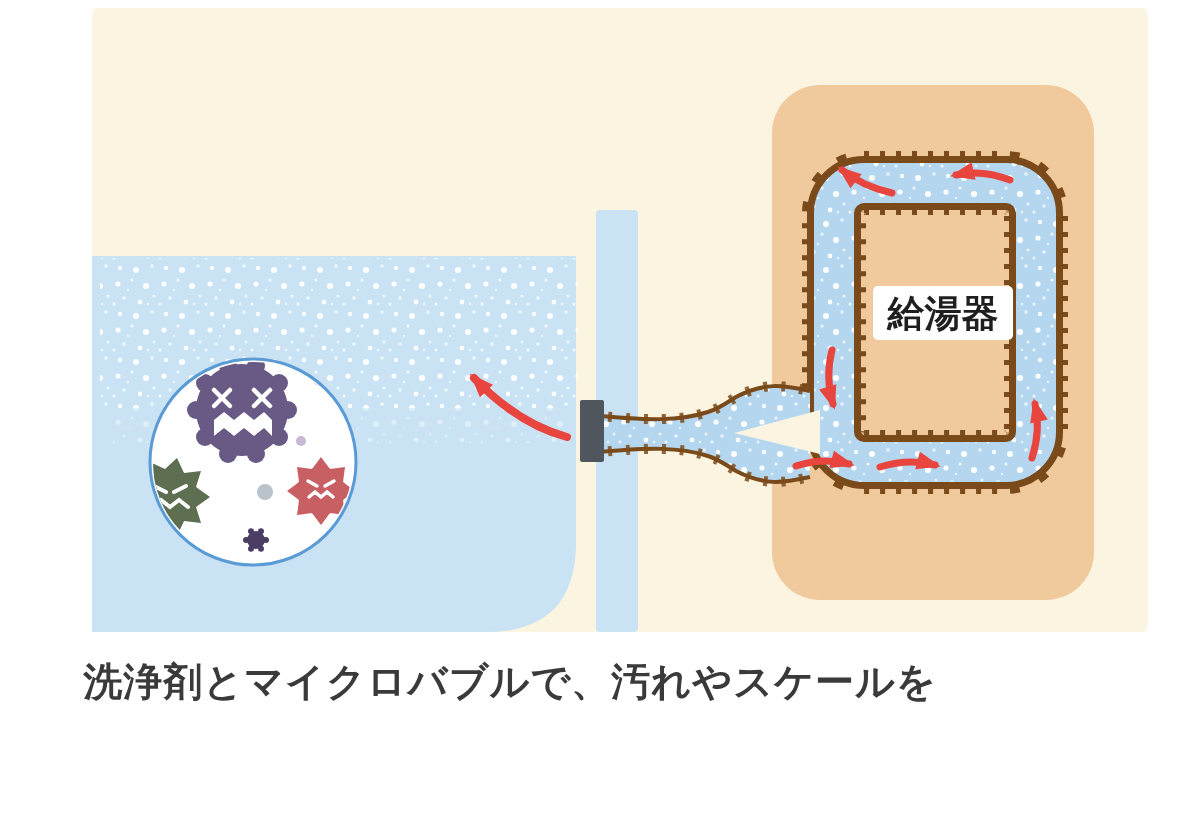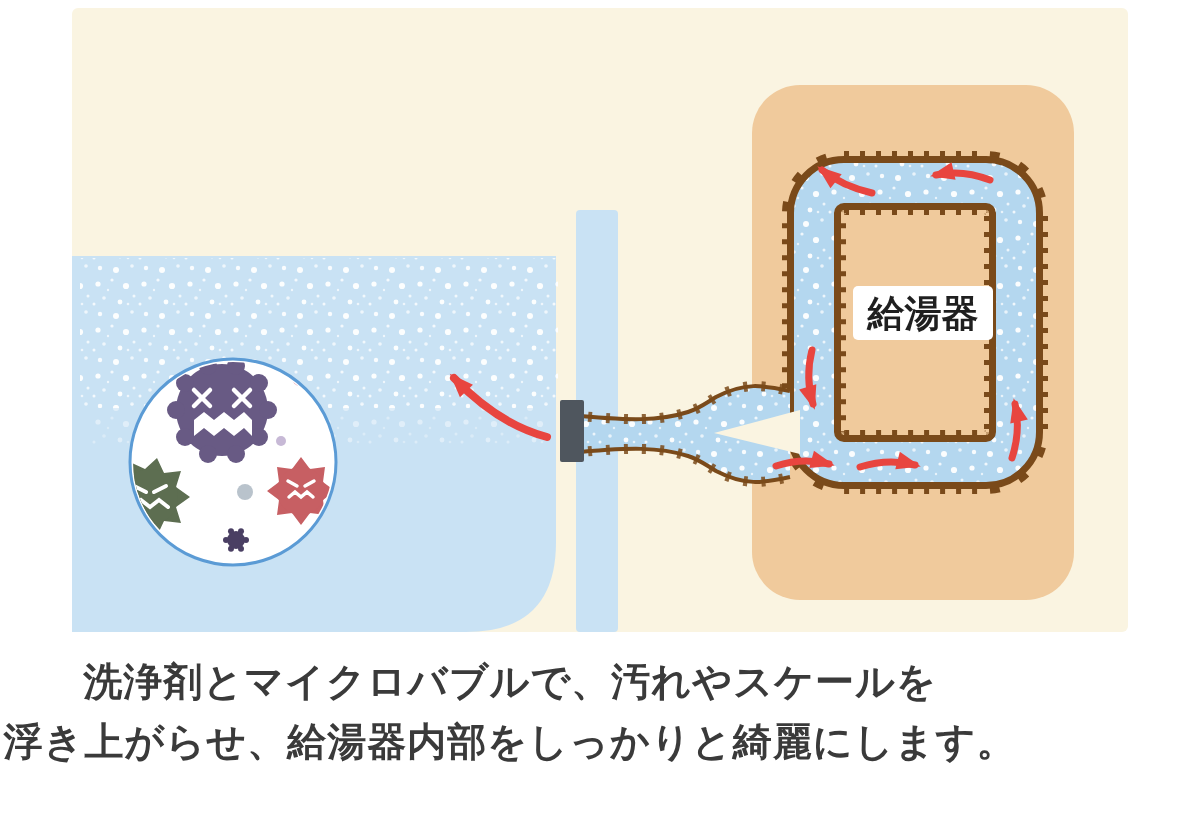--- a/index.html
+++ b/index.html
@@ -1,18 +1,18 @@
 <!DOCTYPE html>
 <html><head>
 <meta charset="utf-8">
 <style>
   html,body{margin:0;padding:0;background:#ffffff;}
   body{width:1200px;height:813px;position:relative;overflow:hidden;
        font-family:"DejaVu Sans","Liberation Sans",sans-serif;}
-  .stage{position:absolute;inset:0;}
+  .stage{position:absolute;inset:0;padding-left:20px;}
   svg{display:block;}
   .caption{
     position:absolute;
     top:652px;
     left:0;
     width:1020px;
     text-align:center;
     font-size:39px;
     font-weight:800;
     color:#3a3a3a;
@@ -153,16 +153,15 @@
             <circle cx="226" cy="540" r="3"></circle>
         <circle cx="231" cy="531.3" r="3"></circle>
             <circle cx="241" cy="531.3" r="3"></circle>
       </g>
     </g>
   </g>
 </svg>
 
 <div class="caption">
   <div>洗浄剤とマイクロバブルで、汚れやスケールを</div>
-  <div>浮き上がらせ、給湯器内部をしっかりと綺麗にします。</div>
 </div>
 
 </div>
 
 </body></html>

